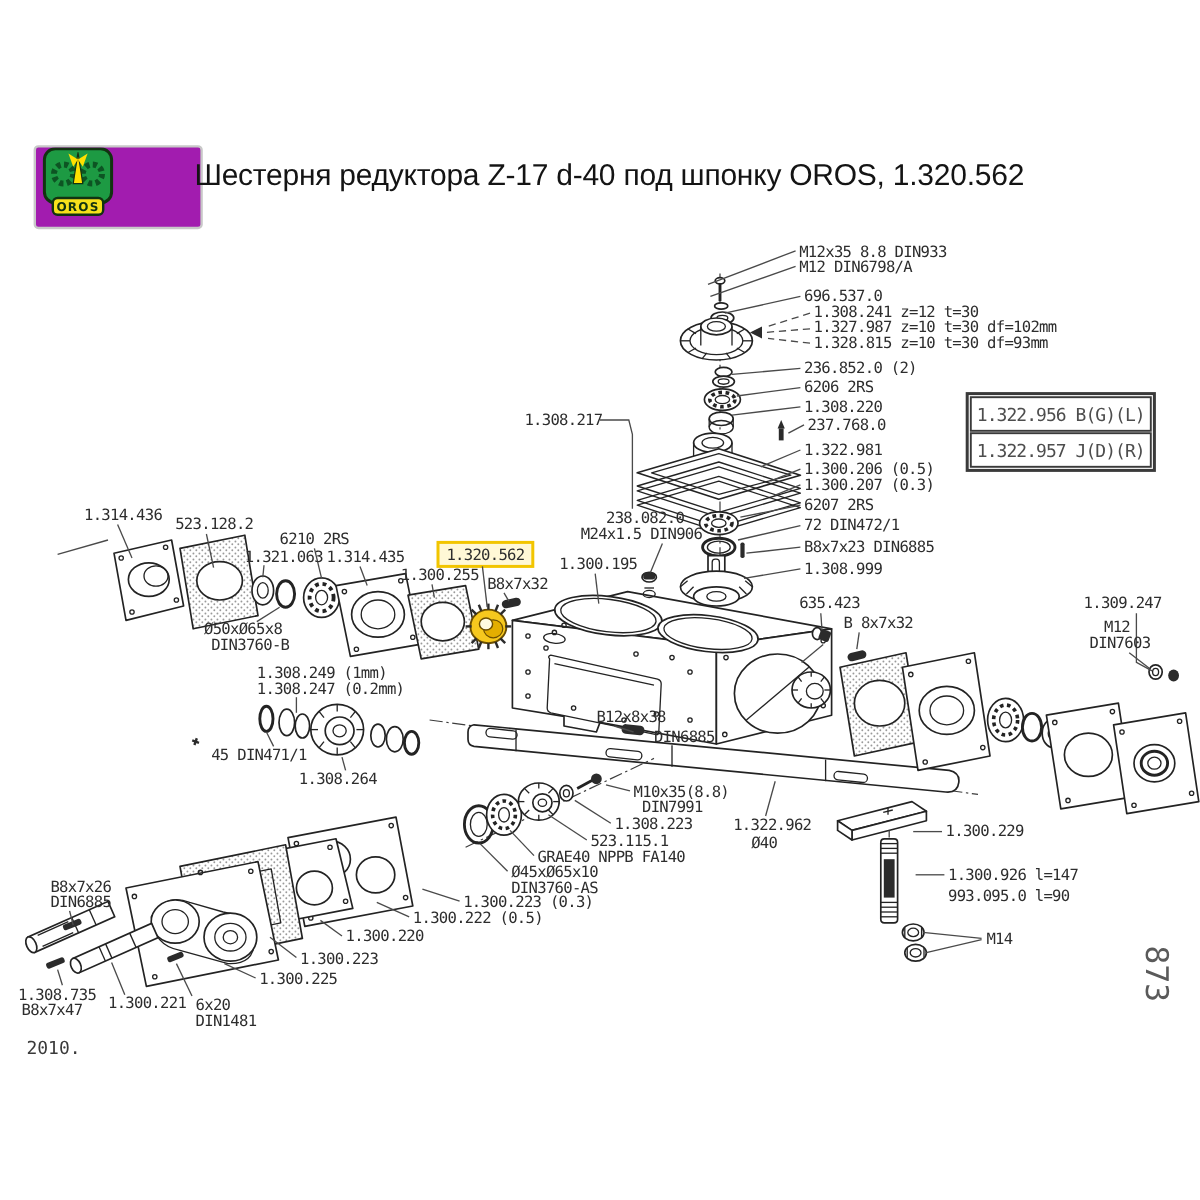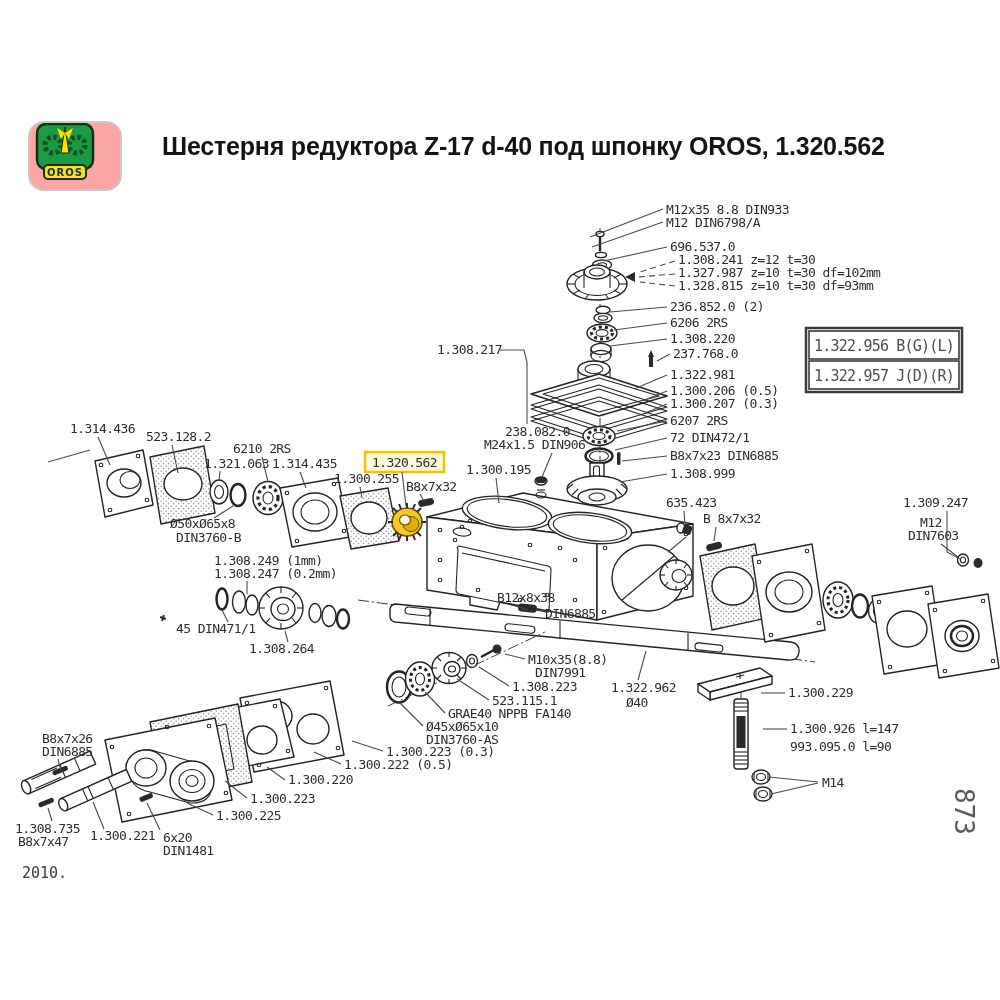--- a/index.html
+++ b/index.html
@@ -1,21 +1,21 @@
 <!DOCTYPE html>
 <html><head>
 <meta charset="utf-8">
 <style>
   html,body{margin:0;padding:0;background:#ffffff;}
   #page{position:relative;width:1000px;height:1000px;background:#ffffff;overflow:hidden;
         font-family:"Liberation Sans",sans-serif;}
-  .logo-card{position:absolute;left:28px;top:121px;width:90px;height:66px;background:#fca5a5;
-             border:2px solid #c8c8c8;border-radius:16px;display:flex;align-items:center;justify-content:center;}
+  .logo-card{position:absolute;left:28px;top:121px;width:90px;height:66px;background:#a21caf;
+             border:2px solid #c8c8c8;border-radius:4px;display:flex;align-items:center;justify-content:center;padding-left:47px;}
   .title{position:absolute;left:162px;top:132px;width:820px;margin:0;
-         font-size:25px;font-weight:bold;color:#141414;letter-spacing:-0.2px;}
+         font-size:25px;font-weight:normal;color:#141414;letter-spacing:-0.2px;}
   svg{position:absolute;left:0;top:0;}
   .ln{fill:#ffffff;stroke:#232323;stroke-width:1.4;stroke-linejoin:round;}
   .lt{fill:none;stroke:#232323;stroke-width:1.1;stroke-linejoin:round;}
   .lb{fill:none;stroke:#232323;stroke-width:2.4;}
   .dk{fill:#2b2b2b;stroke:none;}
   .gk{fill:url(#dotpat);stroke:#232323;stroke-width:1.4;stroke-linejoin:round;}
   .axis{fill:none;stroke:#3c3c3c;stroke-width:1;stroke-dasharray:11 3 2 3;}
   .leader{fill:none;stroke:#4a4a4a;stroke-width:1.1;}
   .dashedl{stroke-dasharray:6 4;}
   .plbl{font-family:"DejaVu Sans Mono","Liberation Mono",monospace;font-size:13px;fill:#2d2d2d;letter-spacing:-0.6px;}

